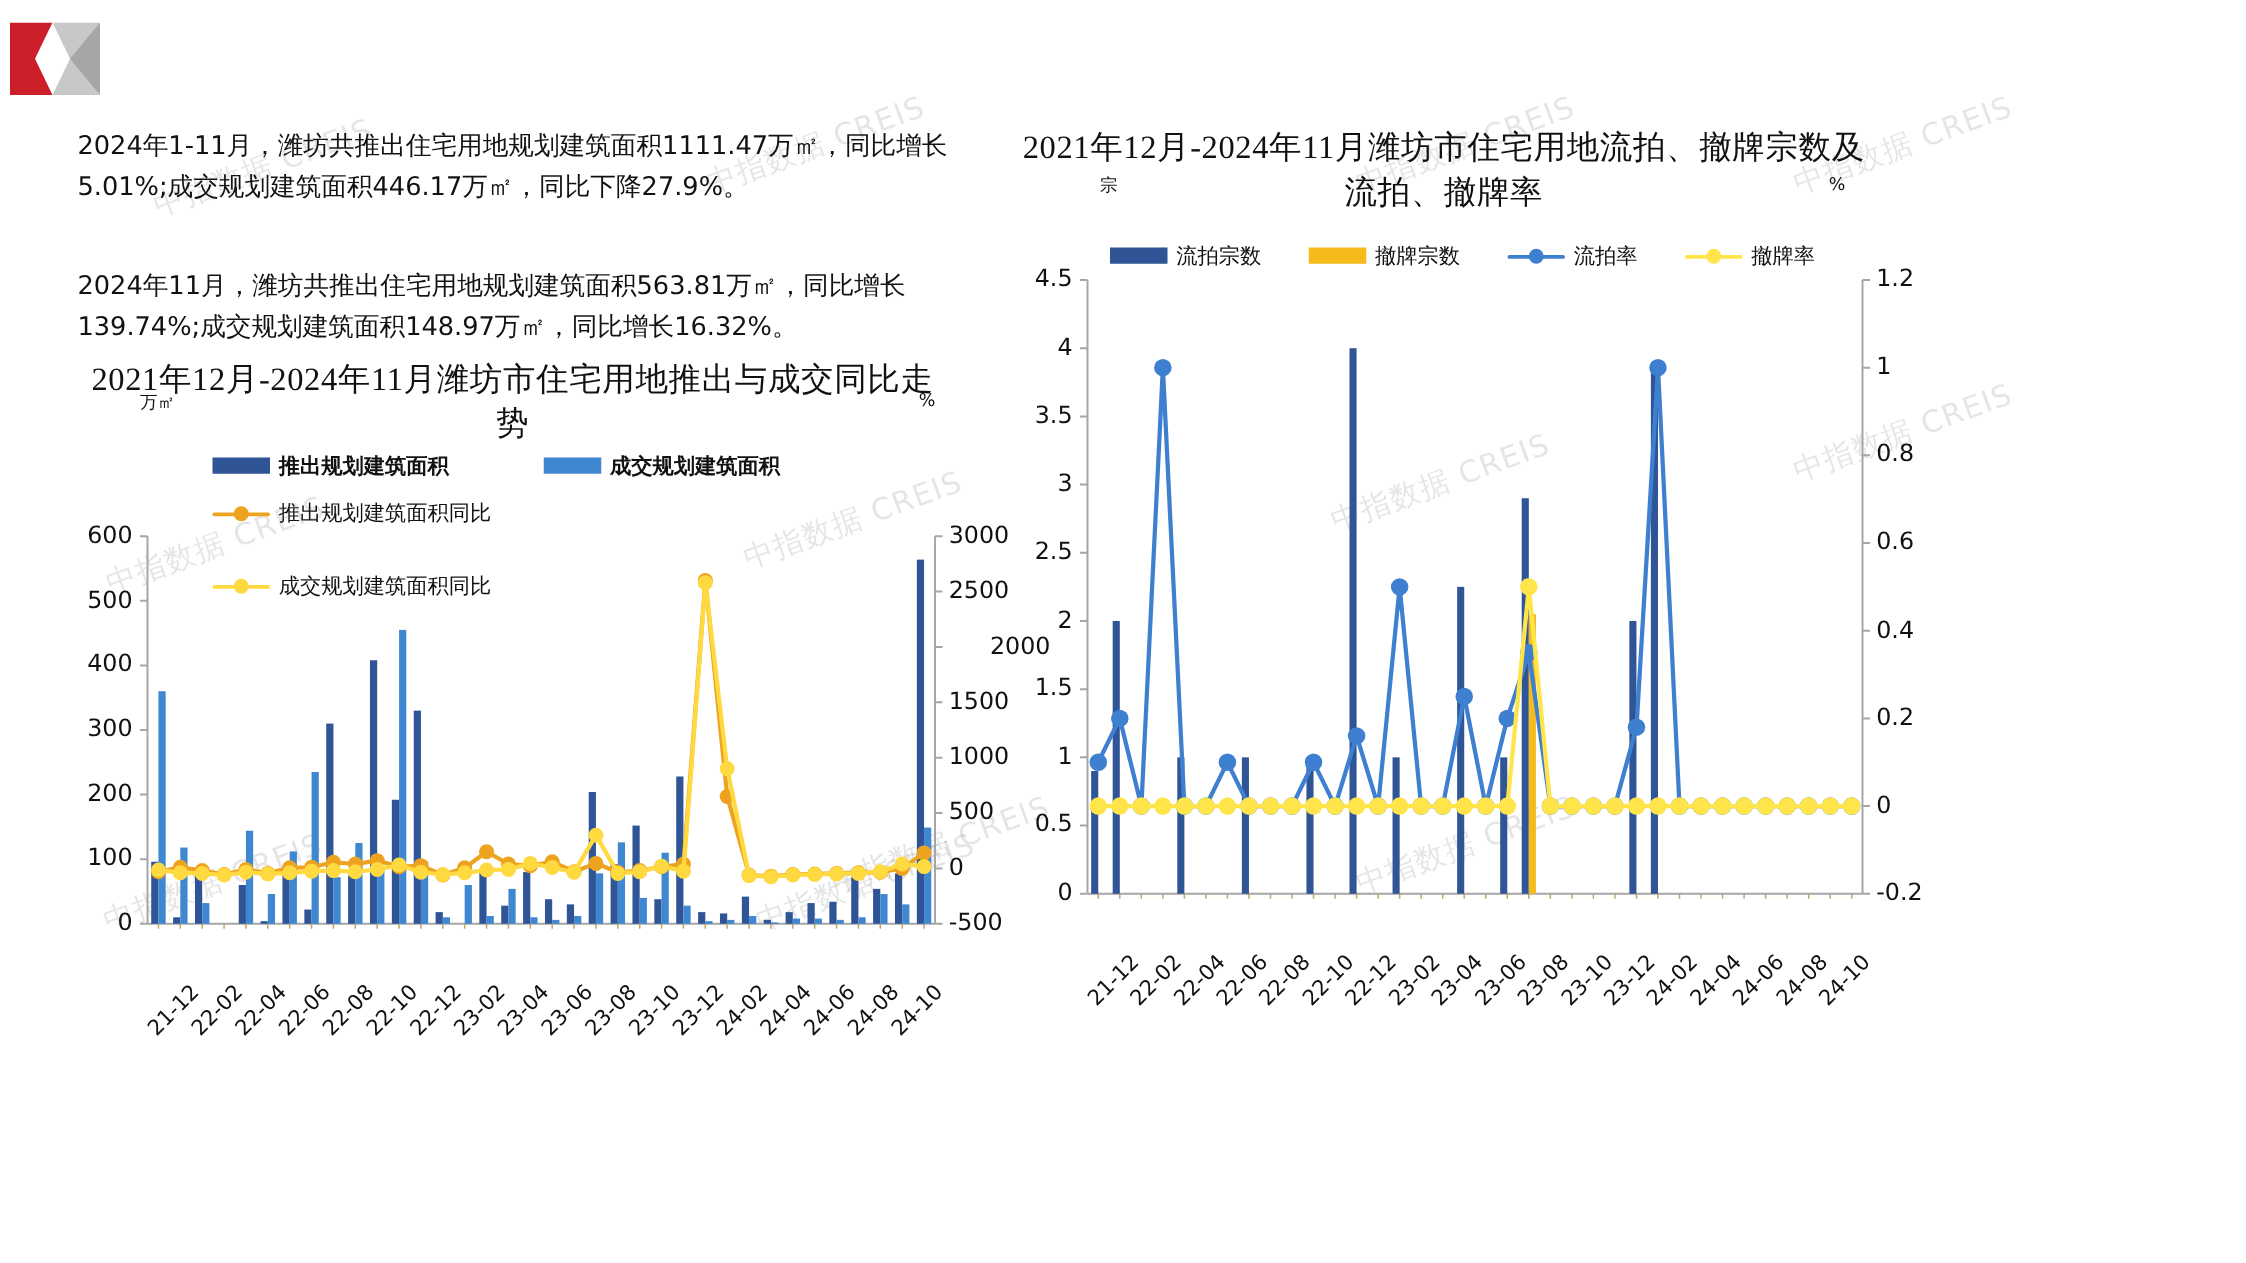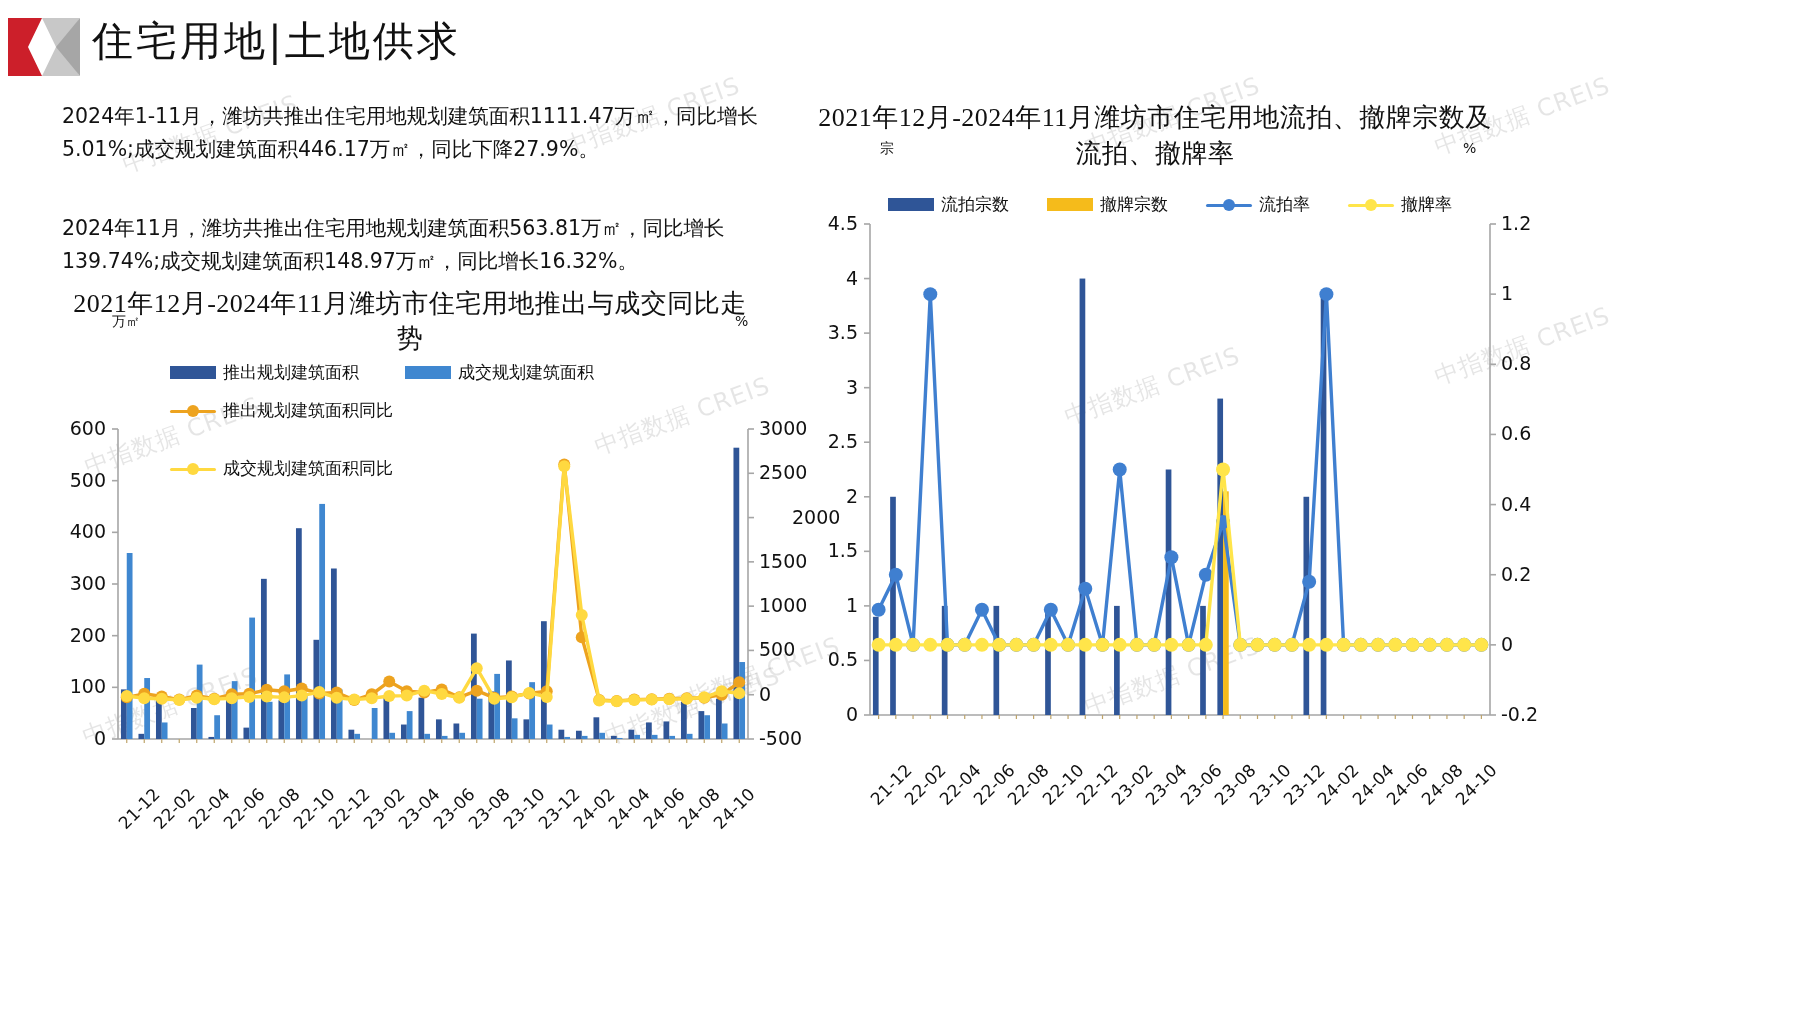--- a/index.html
+++ b/index.html
@@ -80,21 +80,20 @@
 </style>
 </head>
 <body>
 
 <div class="header">
   <svg class="logo-mark" viewBox="0 0 72 58">
     <polygon points="0,0 34,0 20,29 34,58 0,58" fill="#cc1f2a"></polygon>
     <polygon points="34,0 72,0 52,29 72,58 34,58 48,29" fill="#c8c8c8"></polygon>
     <polygon points="48,29 72,0 72,58" fill="#a6a6a6"></polygon>
   </svg>
-  <div class="page-title">住宅用地|土地供求</div>
 </div>
 
 <div class="para" id="para1">2024年1-11月，潍坊共推出住宅用地规划建筑面积1111.47万㎡，同比增长5.01%;成交规划建筑面积446.17万㎡，同比下降27.9%。</div>
 <div class="para" id="para2">2024年11月，潍坊共推出住宅用地规划建筑面积563.81万㎡，同比增长139.74%;成交规划建筑面积148.97万㎡，同比增长16.32%。</div>
 
 <div class="wm" style="left:118px;  top:118px;">中指数据 CREIS</div>
 <div class="wm" style="left:560px;  top:100px;">中指数据 CREIS</div>
 <div class="wm" style="left:1080px; top:100px;">中指数据 CREIS</div>
 <div class="wm" style="left:1430px; top:100px;">中指数据 CREIS</div>
 <div class="wm" style="left:80px;   top:420px;">中指数据 CREIS</div>
@@ -103,21 +102,21 @@
 <div class="wm" style="left:1430px; top:330px;">中指数据 CREIS</div>
 <div class="wm" style="left:78px;   top:690px;">中指数据 CREIS</div>
 <div class="wm" style="left:600px;  top:690px;">中指数据 CREIS</div>
 <div class="wm" style="left:1080px; top:660px;">中指数据 CREIS</div>
 <div class="wm" style="left:660px;  top:660px;">中指数据 CREIS</div>
 
 <div class="chart-title" style="left:60px; top:286px; width:700px;">2021年12月-2024年11月潍坊市住宅用地推出与成交同比走势</div>
 <div class="axis-unit" style="left:112px; top:313px;">万㎡</div>
 <div class="axis-unit" style="left:735px; top:313px;">%</div>
 
-<div class="legend-row" style="left:170px; top:340px; gap:46px;">
+<div class="legend-row" style="left:170px; top:340px; gap:76px;font-weight:bold;">
   <div class="legend-item">
     <span class="swatch-bar" style="background:#2f5597"></span>
     <span class="legend-label">推出规划建筑面积</span>
   </div>
   <div class="legend-item">
     <span class="swatch-bar" style="background:#3f87d0"></span>
     <span class="legend-label">成交规划建筑面积</span>
   </div>
 </div>
 <div class="legend-row" style="left:170px; top:378px; gap:35px;flex-direction:column;">

